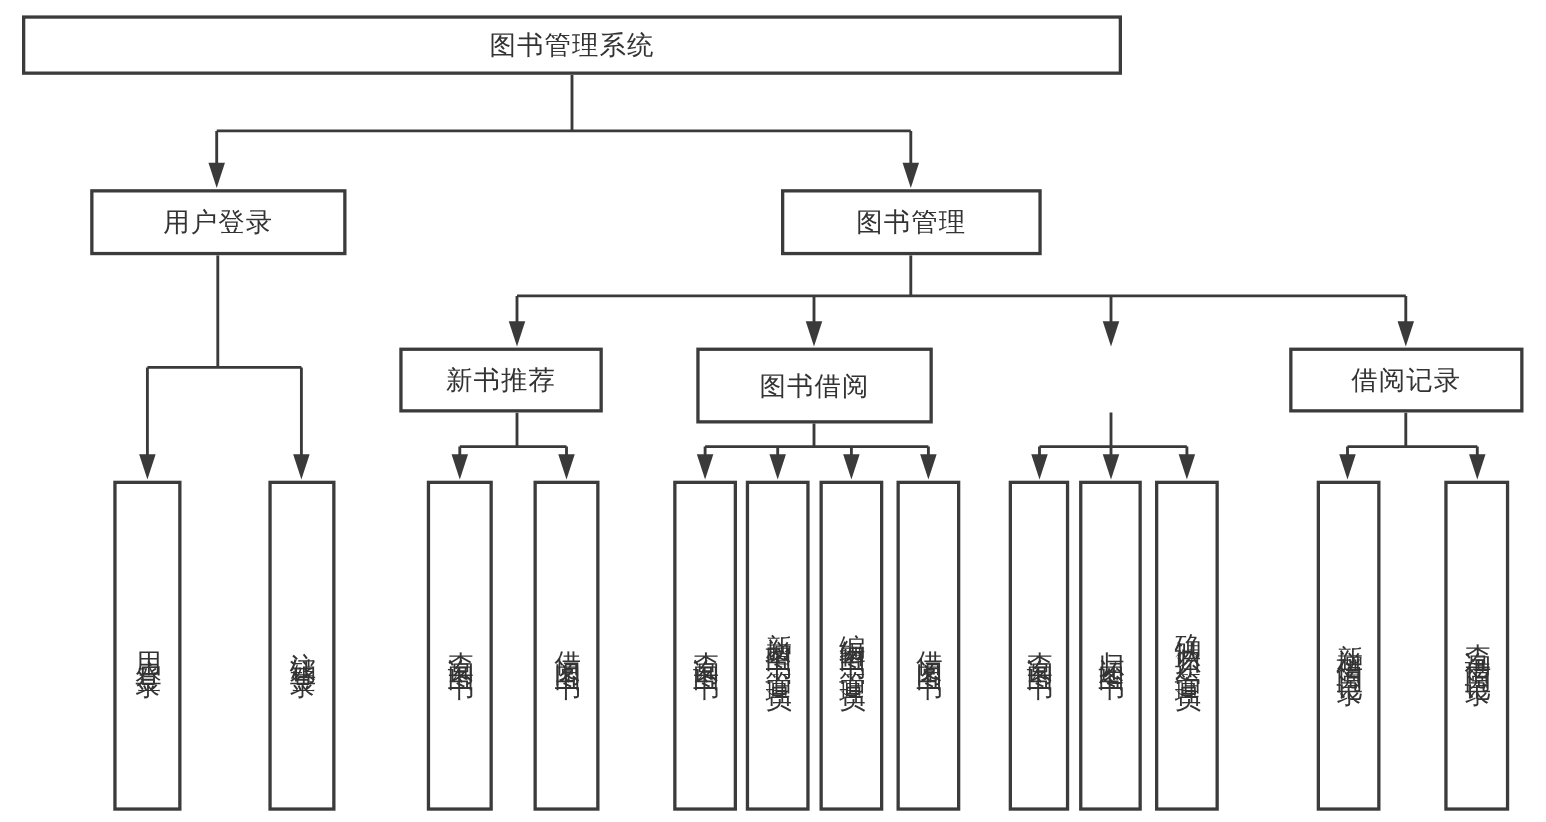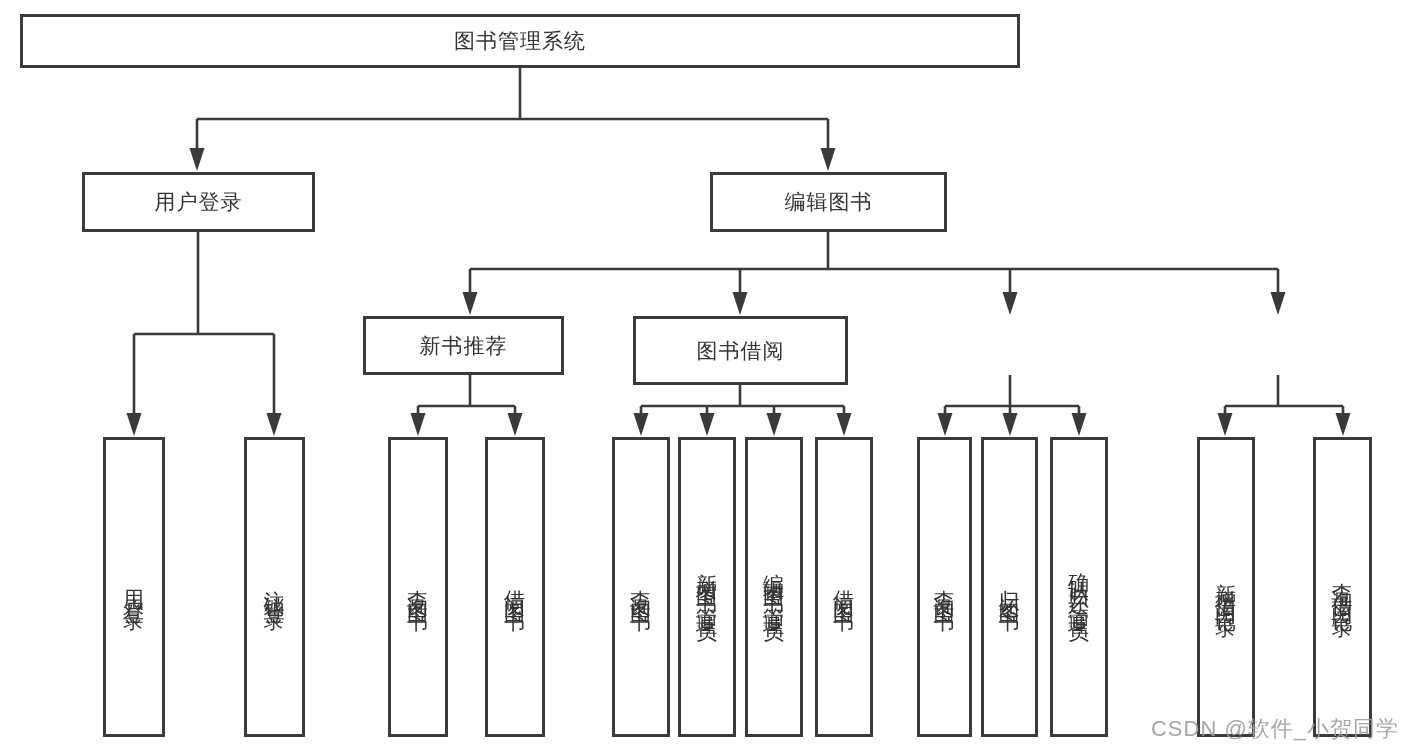--- a/index.html
+++ b/index.html
@@ -4,21 +4,21 @@
 <style>
   html,body{margin:0;padding:0;background:#ffffff;}
   .stage{
     position:relative;width:1405px;height:747px;background:#ffffff;overflow:hidden;
     font-family:"Liberation Sans","DejaVu Sans",sans-serif;color:#333333;
   }
   .connectors{position:absolute;left:0;top:0;width:1405px;height:747px;z-index:0;}
   .box{
     position:absolute;box-sizing:border-box;background:#ffffff;
     border:3px solid #3b3b3b;display:flex;align-items:center;justify-content:center;
-    font-size:21px;letter-spacing:1px;color:#333333;z-index:1;white-space:nowrap;text-align:center;
+    font-size:24px;letter-spacing:1px;color:#333333;z-index:1;white-space:nowrap;text-align:center;
   }
   .v{
     writing-mode:vertical-rl;text-orientation:mixed;letter-spacing:7px;
     white-space:normal;line-height:1.0;padding:4px 0;
   }
   .watermark{
     position:absolute;right:6px;bottom:3px;z-index:2;
     font-size:22px;color:rgba(158,158,158,0.92);letter-spacing:1px;
   }
 </style>
@@ -62,37 +62,37 @@
       <polygon points="1002.5,413 1017.5,413 1010,436"></polygon>
       <polygon points="1071.5,413 1086.5,413 1079,436"></polygon>
       <polygon points="1217.5,413 1232.5,413 1225,436"></polygon>
       <polygon points="1335.5,413 1350.5,413 1343,436"></polygon>
     </g>
   </svg>
 
   <div class="box" style="left:20px;top:14px;width:1000px;height:54px">图书管理系统</div>
 
   <div class="box" style="left:82px;top:172px;width:233px;height:60px">用户登录</div>
-  <div class="box" style="left:710px;top:172px;width:237px;height:60px">编辑图书</div>
+  <div class="box" style="left:710px;top:172px;width:237px;height:60px">图书管理</div>
 
-  <div class="box" style="left:363px;top:316px;width:201px;height:59px">新书推荐</div>
+  <div class="box" style="left:363px;top:316px;width:185px;height:59px">新书推荐</div>
   <div class="box" style="left:633px;top:316px;width:215px;height:69px">图书借阅</div>
+  <div class="box" style="left:1172px;top:316px;width:213px;height:59px">借阅记录</div>
 
   <div class="box v" style="left:103px;top:437px;width:62px;height:300px">用户登录</div>
   <div class="box v" style="left:244px;top:437px;width:61px;height:300px">注销登录</div>
 
   <div class="box v" style="left:388px;top:437px;width:60px;height:300px">查询图书</div>
   <div class="box v" style="left:485px;top:437px;width:60px;height:300px">借阅图书</div>
 
   <div class="box v" style="left:612px;top:437px;width:58px;height:300px">查询图书</div>
   <div class="box v" style="left:678px;top:437px;width:58px;height:300px">新增图书（管理员）</div>
   <div class="box v" style="left:745px;top:437px;width:58px;height:300px">编辑图书（管理员）</div>
   <div class="box v" style="left:815px;top:437px;width:58px;height:300px">借阅图书</div>
 
   <div class="box v" style="left:917px;top:437px;width:55px;height:300px">查询图书</div>
   <div class="box v" style="left:981px;top:437px;width:57px;height:300px">归还图书</div>
   <div class="box v" style="left:1050px;top:437px;width:58px;height:300px">确认归还（管理员）</div>
 
   <div class="box v" style="left:1197px;top:437px;width:58px;height:300px">新增借阅记录</div>
   <div class="box v" style="left:1313px;top:437px;width:59px;height:300px">查询借阅记录</div>
 
-  <div class="watermark">CSDN @软件_小贺同学</div>
 </div>
 
 </body></html>

